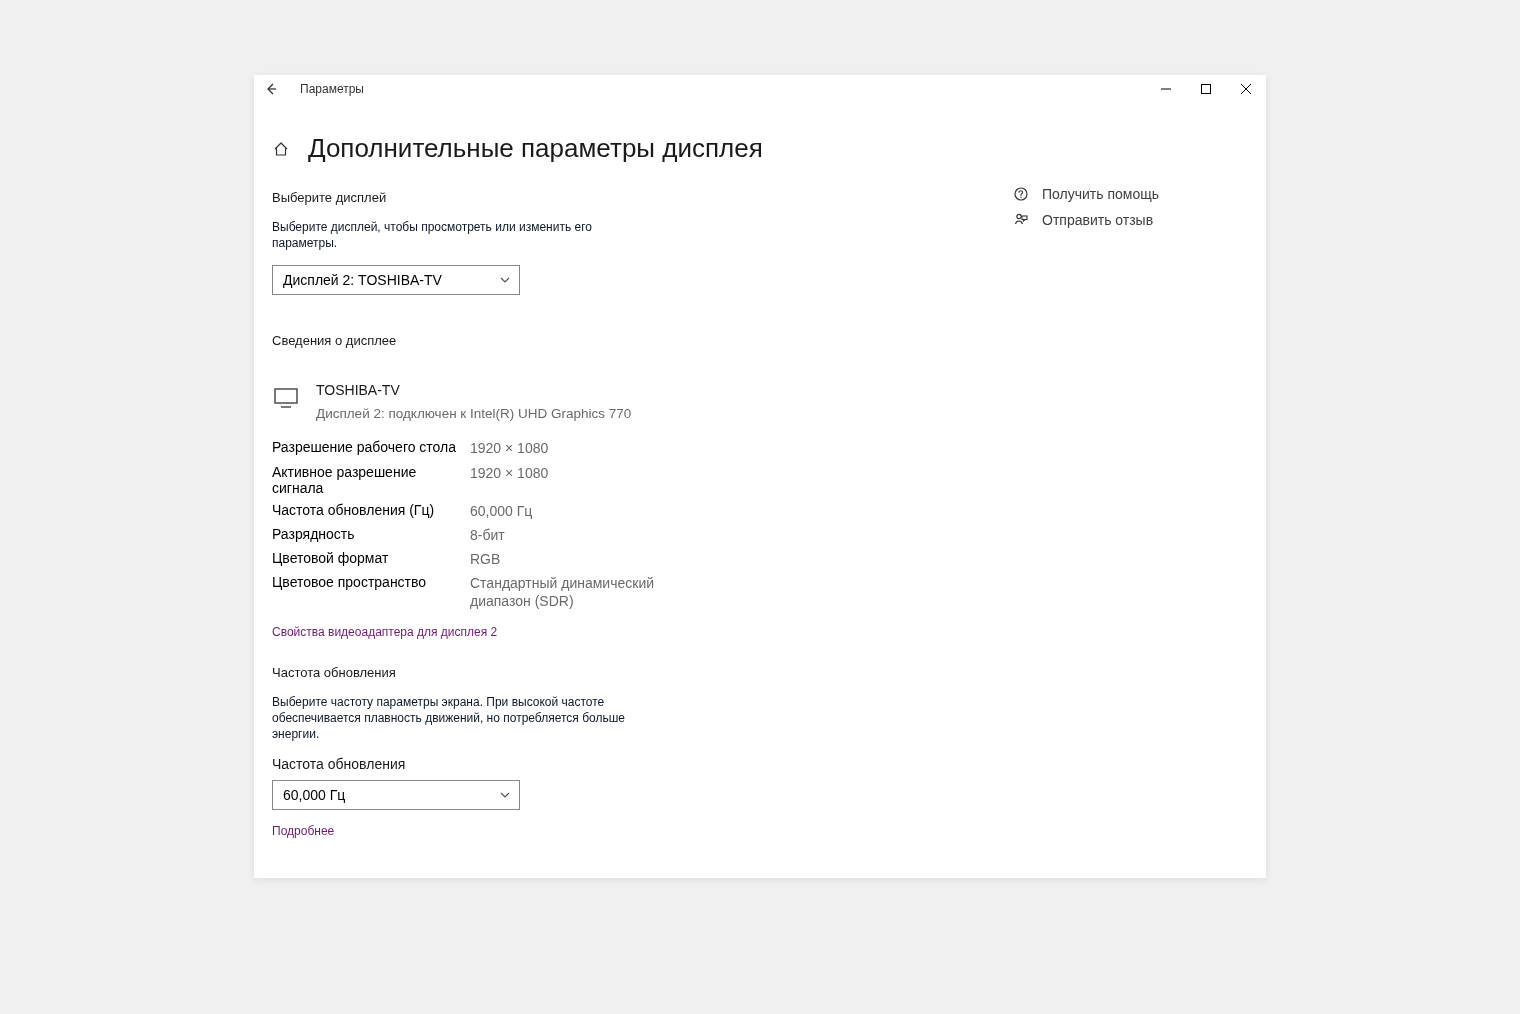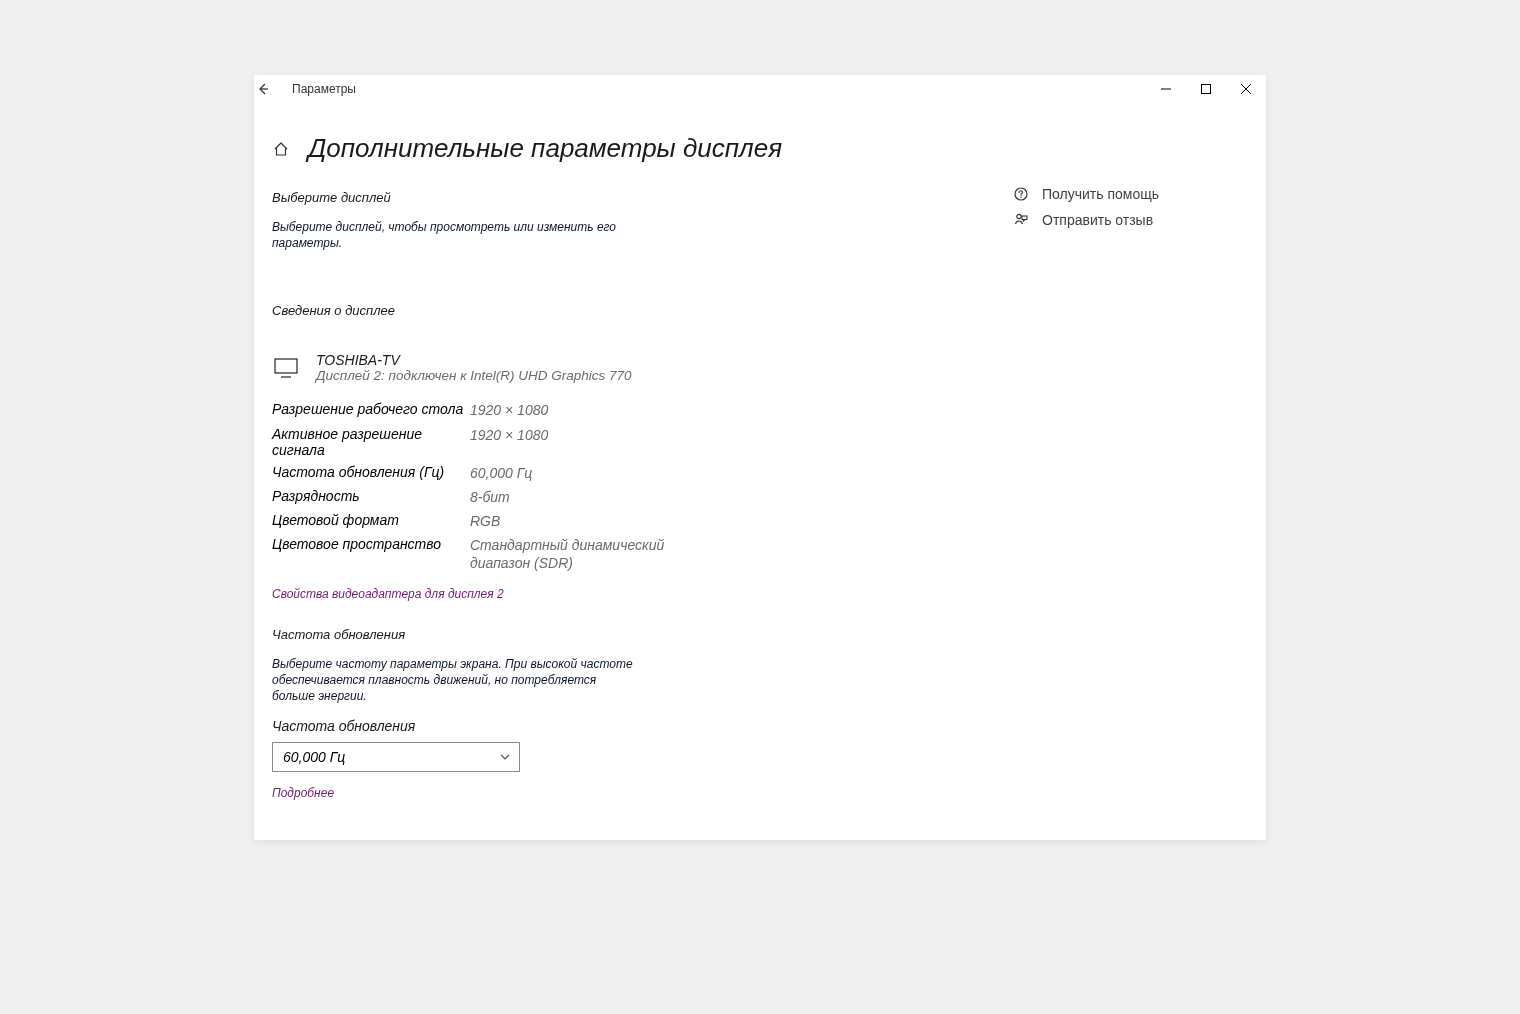--- a/index.html
+++ b/index.html
@@ -16,21 +16,21 @@
   }
   .window {
     width: 1012px;
     background: #fff;
     box-shadow: 0 2px 8px rgba(0,0,0,0.08);
   }
   .titlebar {
     height: 28px;
     display: flex;
     align-items: center;
-    padding-left: 0;
+    padding-left: 8px;
     position: relative;
   }
   .titlebar-back {
     width: 18px;
     height: 28px;
     display: flex;
     align-items: center;
     justify-content: center;
     cursor: pointer;
   }
@@ -54,21 +54,20 @@
     cursor: pointer;
   }
 
   .content {
     display: flex;
     padding: 30px 18px 40px 18px;
   }
   .main {
     flex: 1;
     max-width: 740px;
-    font-style: italic;
   }
   .side {
     width: 230px;
     padding-top: 48px;
   }
 
   .page-head {
     display: flex;
     align-items: center;
     gap: 18px;
@@ -120,21 +119,21 @@
     gap: 16px;
     margin-bottom: 18px;
     align-items: flex-start;
   }
   .monitor-icon {
     width: 28px; height: 28px;
     display: flex; align-items: center; justify-content: center;
     margin-top: 2px;
   }
   .display-name { font-size: 14px; color: #1a1a1a; }
-  .display-sub { font-size: 13.5px; color: #6a6a6a; margin-top: 0; }
+  .display-sub { font-size: 13.5px; color: #6a6a6a; margin-top: 8px; }
 
   .spec-table { display: grid; grid-template-columns: 198px 1fr; row-gap: 6px; margin-bottom: 14px; }
   .spec-label { font-size: 14px; color: #000000; }
   .spec-value { font-size: 14px; color: #6a6a6a; max-width: 200px; line-height: 1.3; }
 
   .link { color: #701a75; font-size: 12px; cursor: pointer; }
 
   .field-label { font-size: 14px; color: #1a1a1a; margin-bottom: 8px; }
 
   .side-item {
@@ -194,20 +193,28 @@
         <div class="home-icon">
           <svg width="16" height="16" viewBox="0 0 16 16">
             <path d="M2 8 L8 2 L14 8 M3.5 7 V14 H12.5 V7" stroke="#333" stroke-width="1.2" fill="none" stroke-linejoin="round"></path>
           </svg>
         </div>
         <div class="page-title">Дополнительные параметры дисплея</div>
       </div>
 
       <div class="section-title">Выберите дисплей</div>
       <div class="section-text">Выберите дисплей, чтобы просмотреть или изменить его параметры.</div>
+      <div class="combo">
+        <span>Дисплей 2: TOSHIBA-TV</span>
+        <span class="chev">
+          <svg width="12" height="12" viewBox="0 0 12 12">
+              <path d="M2 4 L6 8 L10 4" stroke="#555" stroke-width="1.2" fill="none"></path>
+            </svg>
+        </span>
+      </div>
 
       <div class="gap"></div>
 
       <div class="section-title">Сведения о дисплее</div>
       <div class="gap-sm"></div>
       <div class="display-block">
         <div class="monitor-icon">
           <svg width="24" height="22" viewBox="0 0 24 22">
             <rect x="1" y="2" width="22" height="14" stroke="#333" stroke-width="1.3" fill="none"></rect>
             <line x1="7" y1="20" x2="17" y2="20" stroke="#333" stroke-width="1.3"></line>

